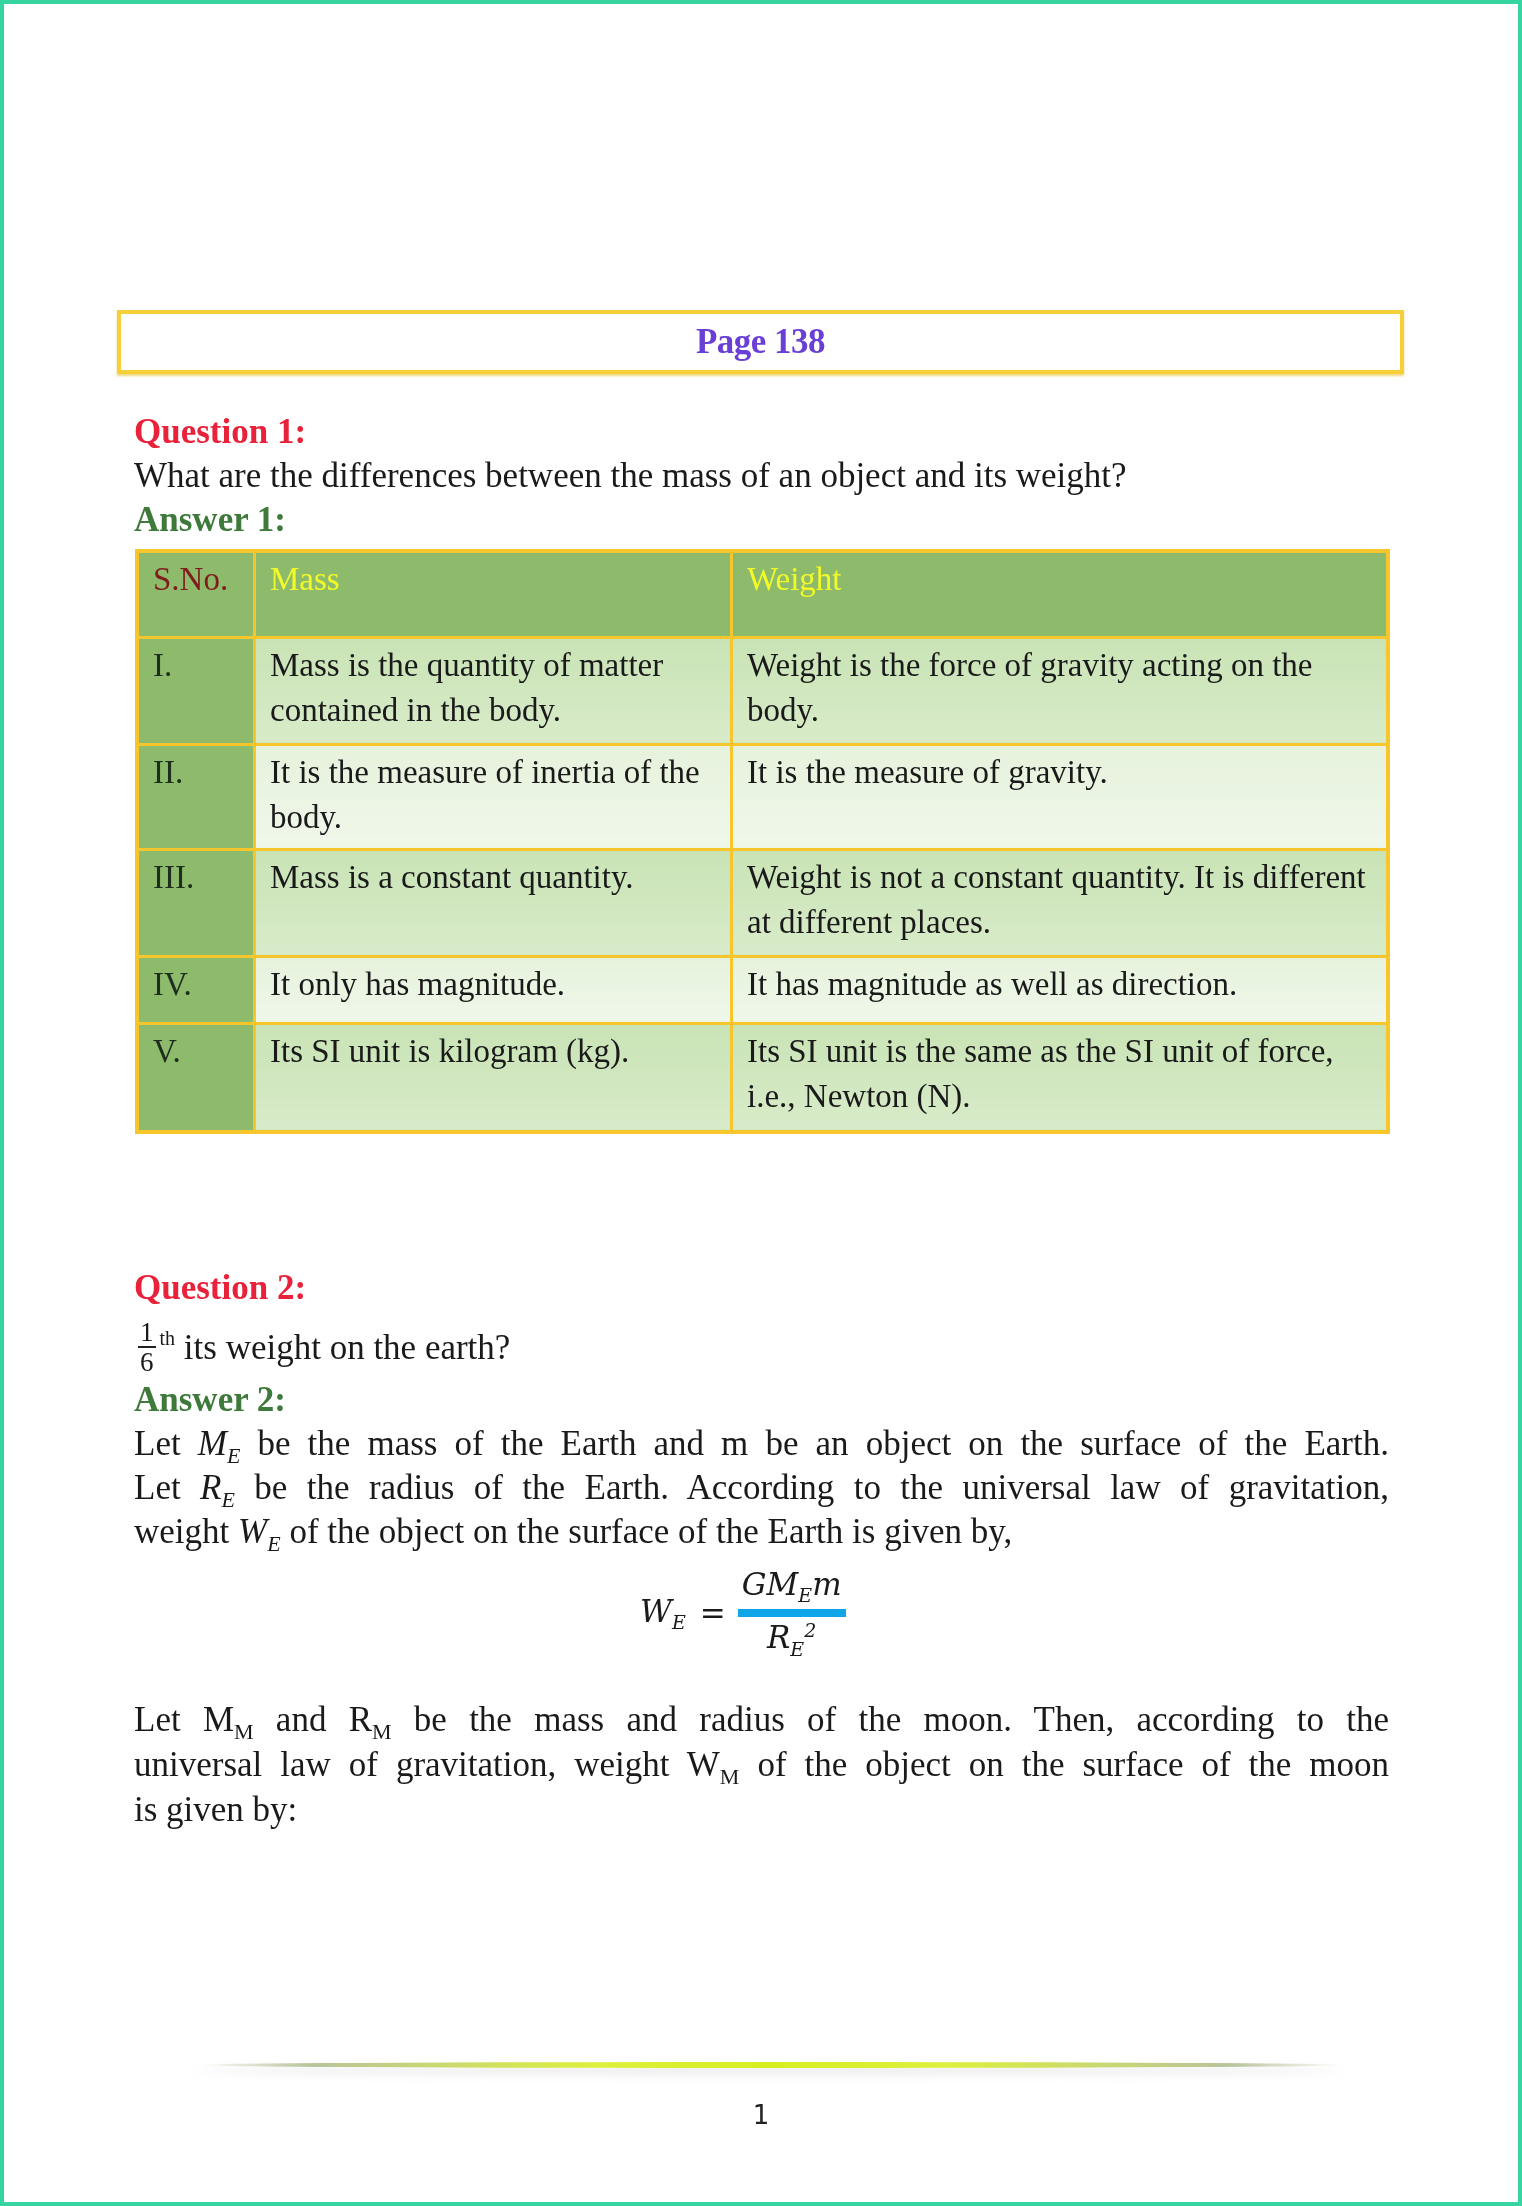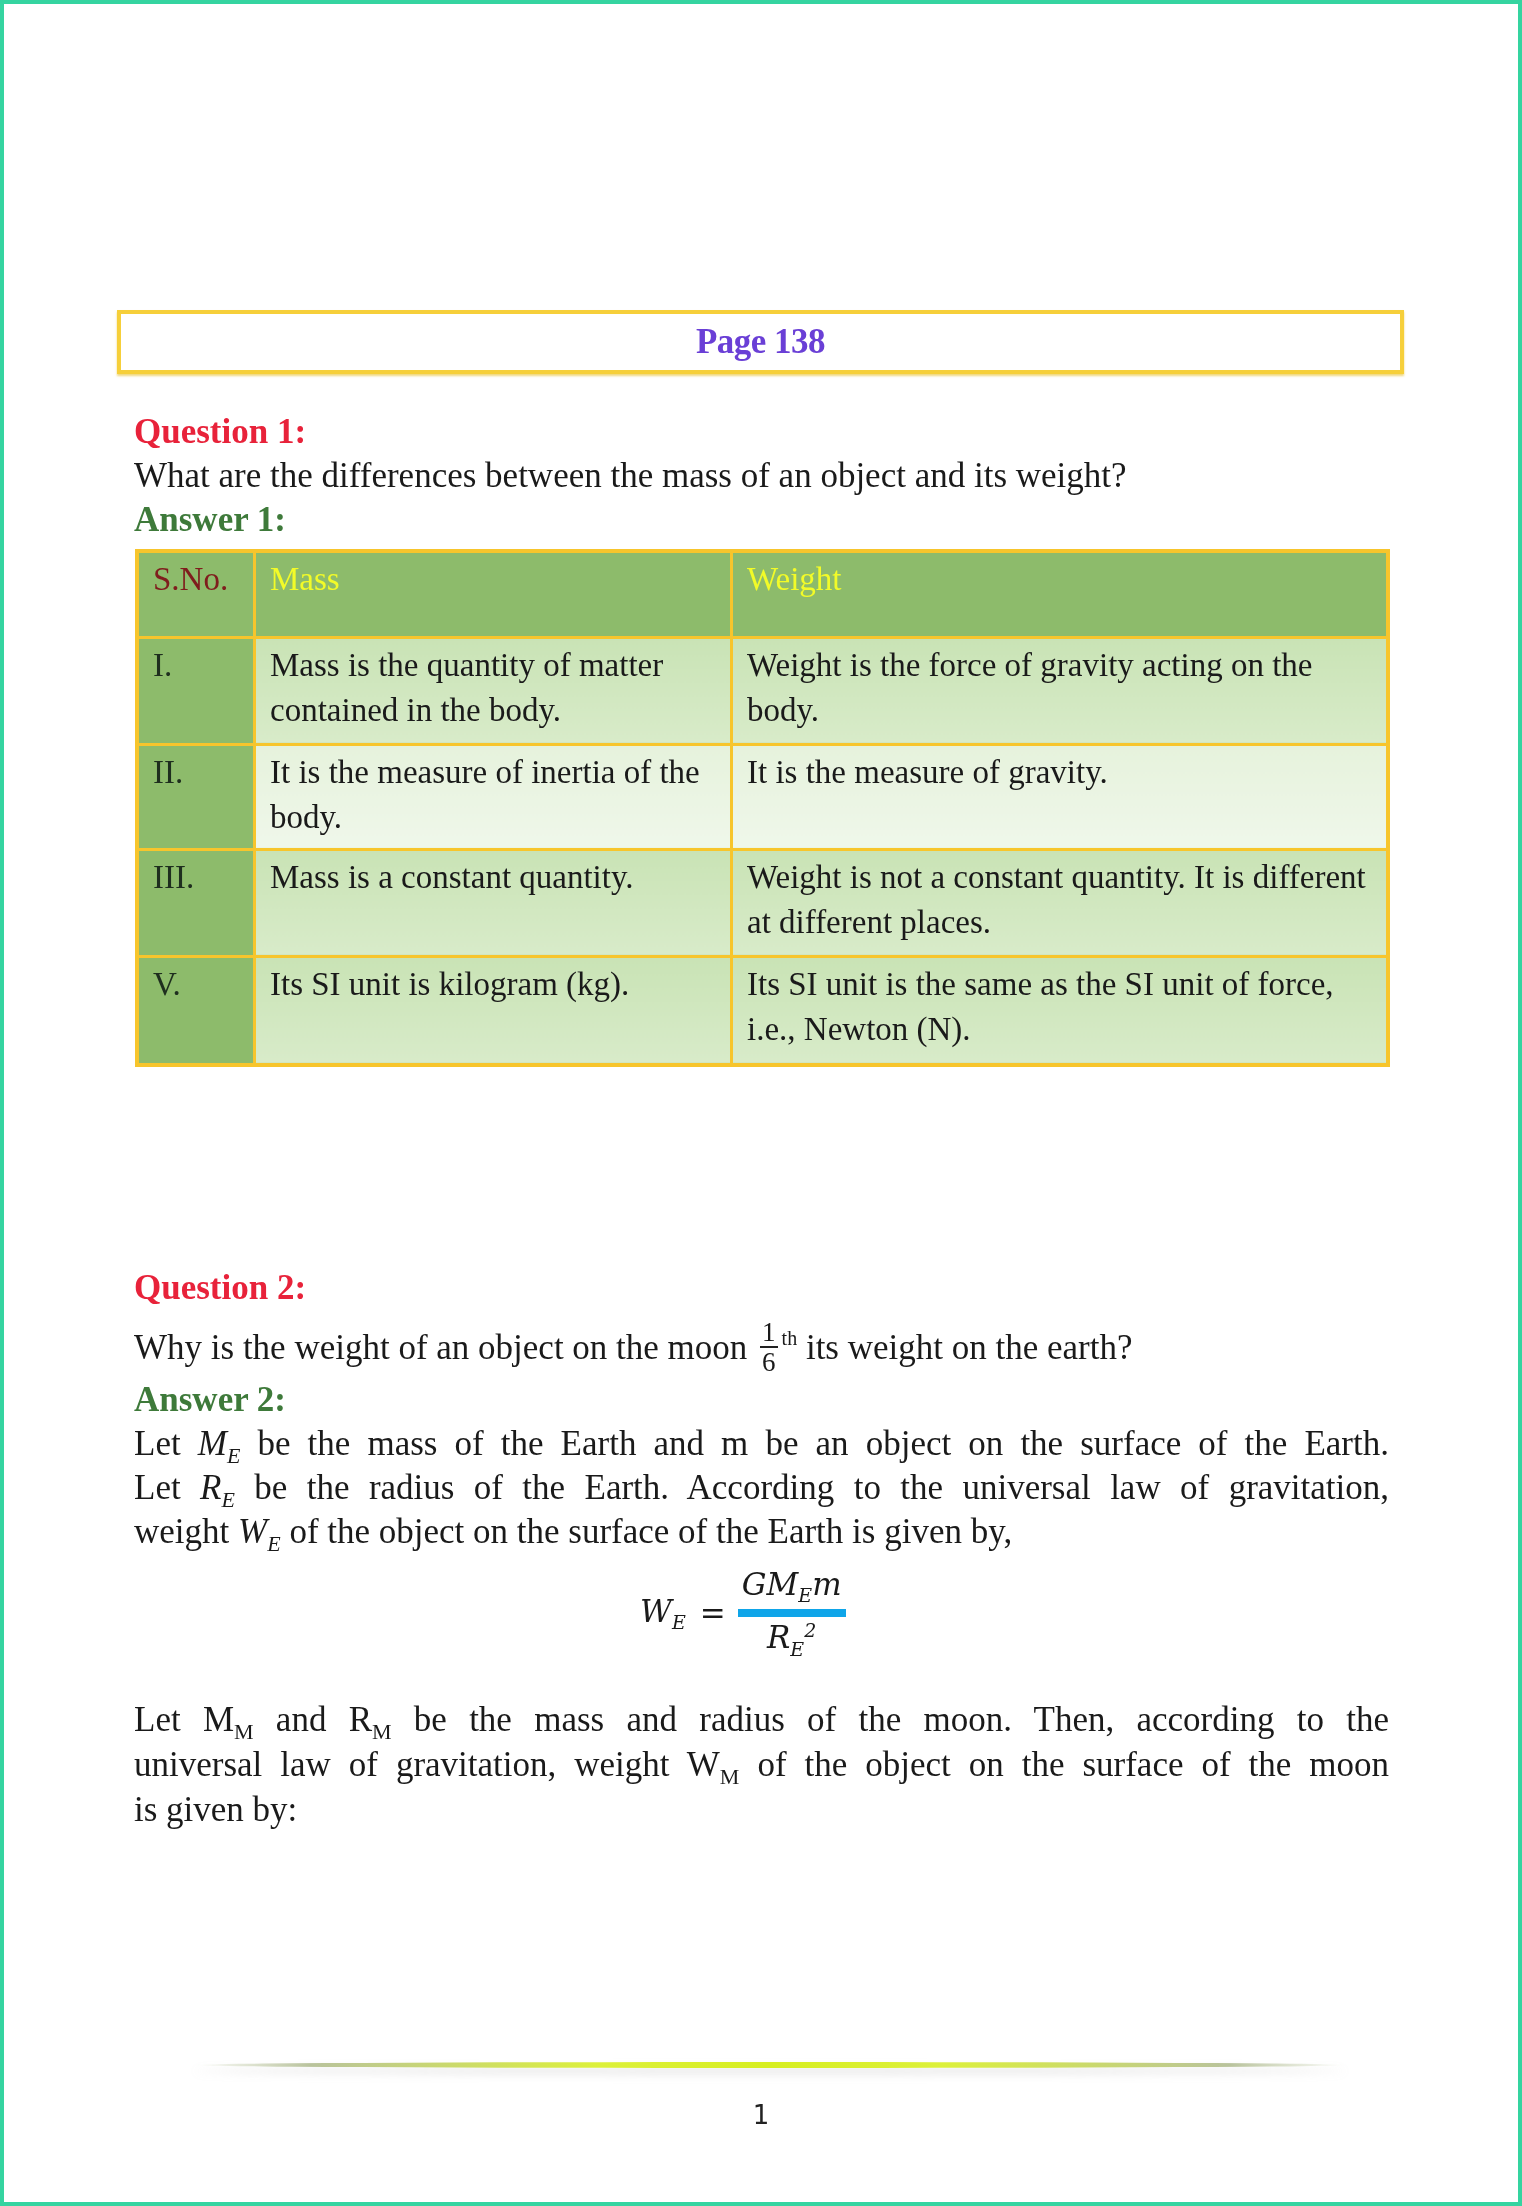--- a/index.html
+++ b/index.html
@@ -72,31 +72,35 @@
   <tr class="alt2" style="height:105px;">
     <td class="sn">II.</td>
     <td class="c">It is the measure of inertia of the body.</td>
     <td class="c">It is the measure of gravity.</td>
   </tr>
   <tr class="alt1" style="height:107px;">
     <td class="sn">III.</td>
     <td class="c" style="text-align:left;">Mass is a constant quantity.</td>
     <td class="c">Weight is not a constant quantity. It is different at different places.</td>
   </tr>
+  <tr class="alt2" style="height:67px;">
+    <td class="sn">IV.</td>
+    <td class="c" style="text-align:left;">It only has magnitude.</td>
+    <td class="c" style="text-align:left;">It has magnitude as well as direction.</td>
+  </tr>
   <tr class="alt1" style="height:109px;">
     <td class="sn">V.</td>
     <td class="c" style="text-align:left;">Its SI unit is kilogram (kg).</td>
     <td class="c">Its SI unit is the same as the SI unit of force, i.e., Newton (N).</td>
   </tr>
 </tbody>
   </table>
 
 <div class="qhead q" style="top:1268px;">Question 2:</div>
 <div class="line" style="top:1322px;">
-  <span>Why is the weight of an object on the moon</span>
   <span class="frac">
     <span class="num">1</span>
     <span class="den">6</span>
   </span><sup class="th">th</sup>
   <span>its weight on the earth?</span>
 </div>
 <div class="qhead a" style="top:1380px;">Answer 2:</div>
 
 <div class="just" style="top:1424px;"><span>Let </span><i class="v">M</i><sub><i>E</i></sub><span> be the mass of the Earth and m be an object on the surface of the Earth.</span></div>
 <div class="just" style="top:1468px;"><span>Let </span><i class="v">R</i><sub><i>E</i></sub><span> be the radius of the Earth. According to the universal law of gravitation,</span></div>

